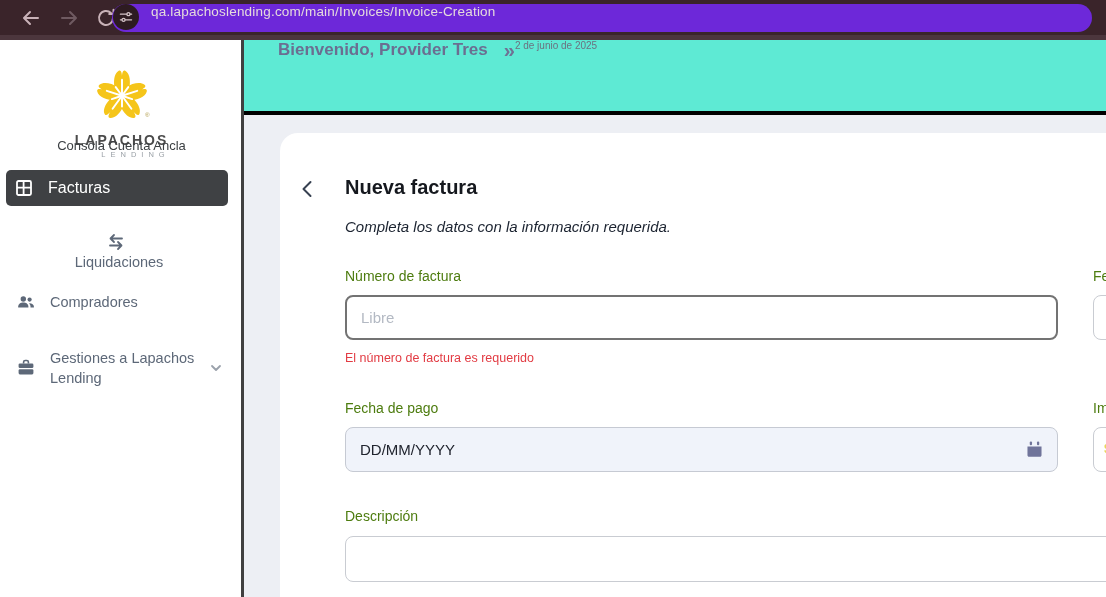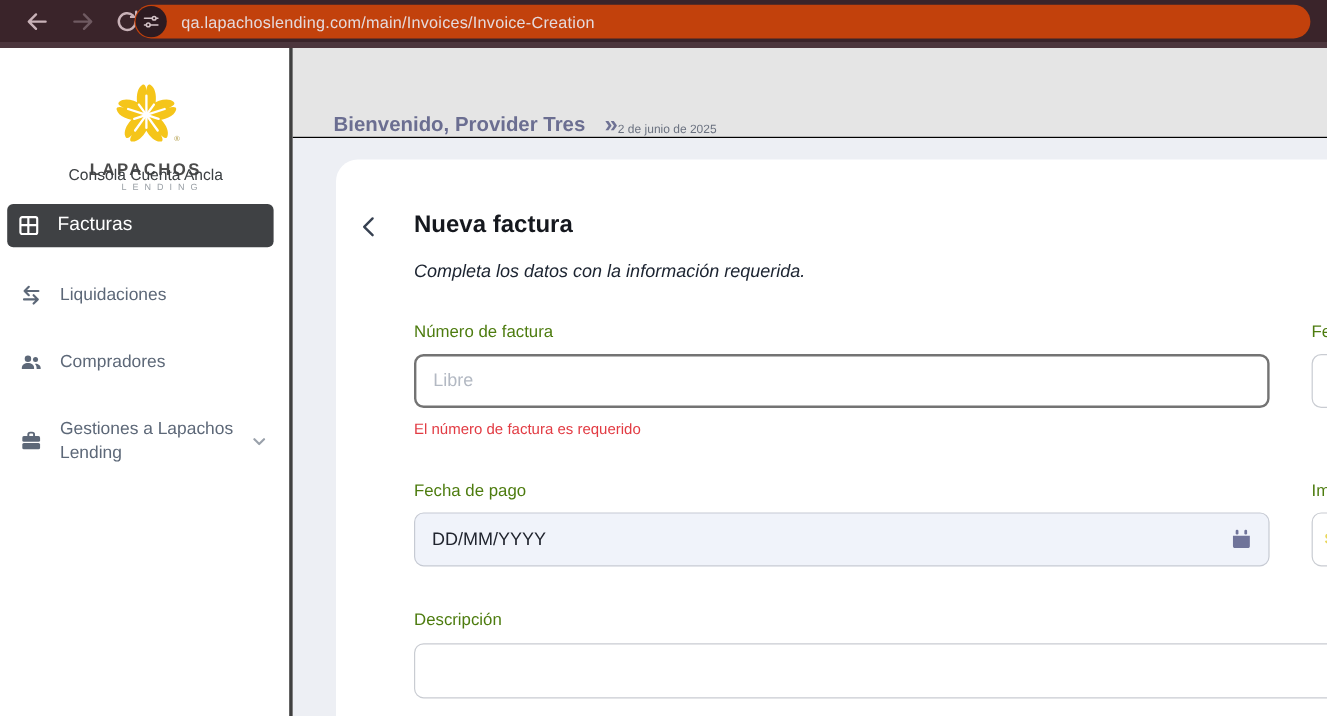--- a/index.html
+++ b/index.html
@@ -5,21 +5,21 @@
   * { margin:0; padding:0; box-sizing:border-box; }
   html,body { width:1106px; height:597px; overflow:hidden; background:#fff;
     font-family:"Liberation Sans", sans-serif; }
 
   
   .toolbar { position:absolute; left:0; top:0; width:1106px; height:40px;
     background:#3A242A; border-bottom:5px solid #4C363D; }
   .nav-ic { position:absolute; top:7px; width:22px; height:22px; cursor:pointer; }
   .nav-back { left:20px; } .nav-fwd { left:58px; } .nav-refresh { left:95px; }
   .omnibox { position:absolute; left:112px; top:4px; width:980px; height:28px;
-    border-radius:14px; background:#c2410c; display:flex; align-items:center; }
+    border-radius:14px; background:#6d28d9; display:flex; }
   .site-chip { width:26px; height:26px; border-radius:50%; background:#2D1B21;
     margin-left:1px; display:flex; align-items:center; justify-content:center; }
   .url-text { color:#E5DADC; font-size:13.5px; margin-left:12px; letter-spacing:.2px; }
 
   
   .sidebar { position:absolute; left:0; top:40px; width:244px; height:557px;
     background:#fff; border-right:3px solid #404040; }
   .logo-wrap { position:absolute; left:0; top:22px; width:243px; text-align:center; }
   .brand-name { font-size:14px; font-weight:bold; color:#4B4B4B; letter-spacing:2px; margin-top:2px; }
   .brand-sub { font-size:7.5px; color:#9AA0A6; letter-spacing:5px; margin-top:2px;padding-left:28px; }
@@ -28,21 +28,21 @@
   .menu-item { position:absolute; left:8px; width:222px; display:flex; align-items:center;
     color:#5D6878; font-size:14.5px; cursor:pointer; }
   .menu-item .mi-icon { width:20px; height:20px; margin:0 14px 0 8px; flex:none; }
   .menu-item.active { left:6px; width:222px; height:36px; background:#3F4144;
     border-radius:5px; color:#FFFFFF; font-size:16px; }
   .mi-label { line-height:1.4; }
   .mi-chevron { margin-left:auto; margin-right:6px; width:16px; height:16px; flex:none; }
 
   
   .header-strip { position:absolute; left:244px; top:40px; width:862px; height:75px;
-    background:#e5e5e5; border-bottom:1px solid #000000; display:flex; align-items:flex-end; }
+    background:#5eead4; border-bottom:4px solid #000000; display:flex; align-items:flex-start; }
   .welcome { margin-left:34px; font-size:17px; font-weight:bold; color:#6B6E91; }
   .crumb-sep { margin-left:16px; font-size:20px; font-weight:bold; color:#6F7294; line-height:1; }
   .page-date { font-size:10px; color:#6B7280; }
 
   .content-bg { position:absolute; left:244px; top:115px; width:862px; height:482px;
     background:#EDEFF4; }
   .card { position:absolute; left:280px; top:133px; width:940px; height:620px;
     background:#fff; border-top-left-radius:18px; }
 
   .back-btn { position:absolute; left:16px; top:44px; width:24px; height:24px; cursor:pointer; }
@@ -125,21 +125,21 @@
   <div class="console-label">Consola Cuenta Ancla</div>
 
   <div class="menu-item active" style="top:130px;">
     <svg class="mi-icon" viewBox="0 0 20 20">
       <rect x="3" y="3" width="14" height="14" rx="1.5" fill="none" stroke="#FFFFFF" stroke-width="1.8"></rect>
       <path d="M3 9.6h14 M9.6 3v14" stroke="#FFFFFF" stroke-width="1.8"></path>
     </svg>
     <span class="mi-label">Facturas</span>
   </div>
 
-  <div class="menu-item" style="top:192px; height:28px;">
+  <div class="menu-item" style="top:192px; height:28px;flex-direction:column;">
     <svg class="mi-icon" viewBox="0 0 20 20">
       <path d="M16 6.5H4.5 M8 3 L4.5 6.5 L8 10" fill="none" stroke="#5D6878" stroke-width="1.8" stroke-linecap="round" stroke-linejoin="round"></path>
       <path d="M4 13.5h11.5 M12 10 L15.5 13.5 L12 17" fill="none" stroke="#5D6878" stroke-width="1.8" stroke-linecap="round" stroke-linejoin="round"></path>
     </svg>
     <span class="mi-label">Liquidaciones</span>
   </div>
 
   <div class="menu-item" style="top:248px; height:28px;">
     <svg class="mi-icon" viewBox="0 0 20 20" fill="#5D6878">
       <circle cx="7.3" cy="7" r="2.7"></circle>

